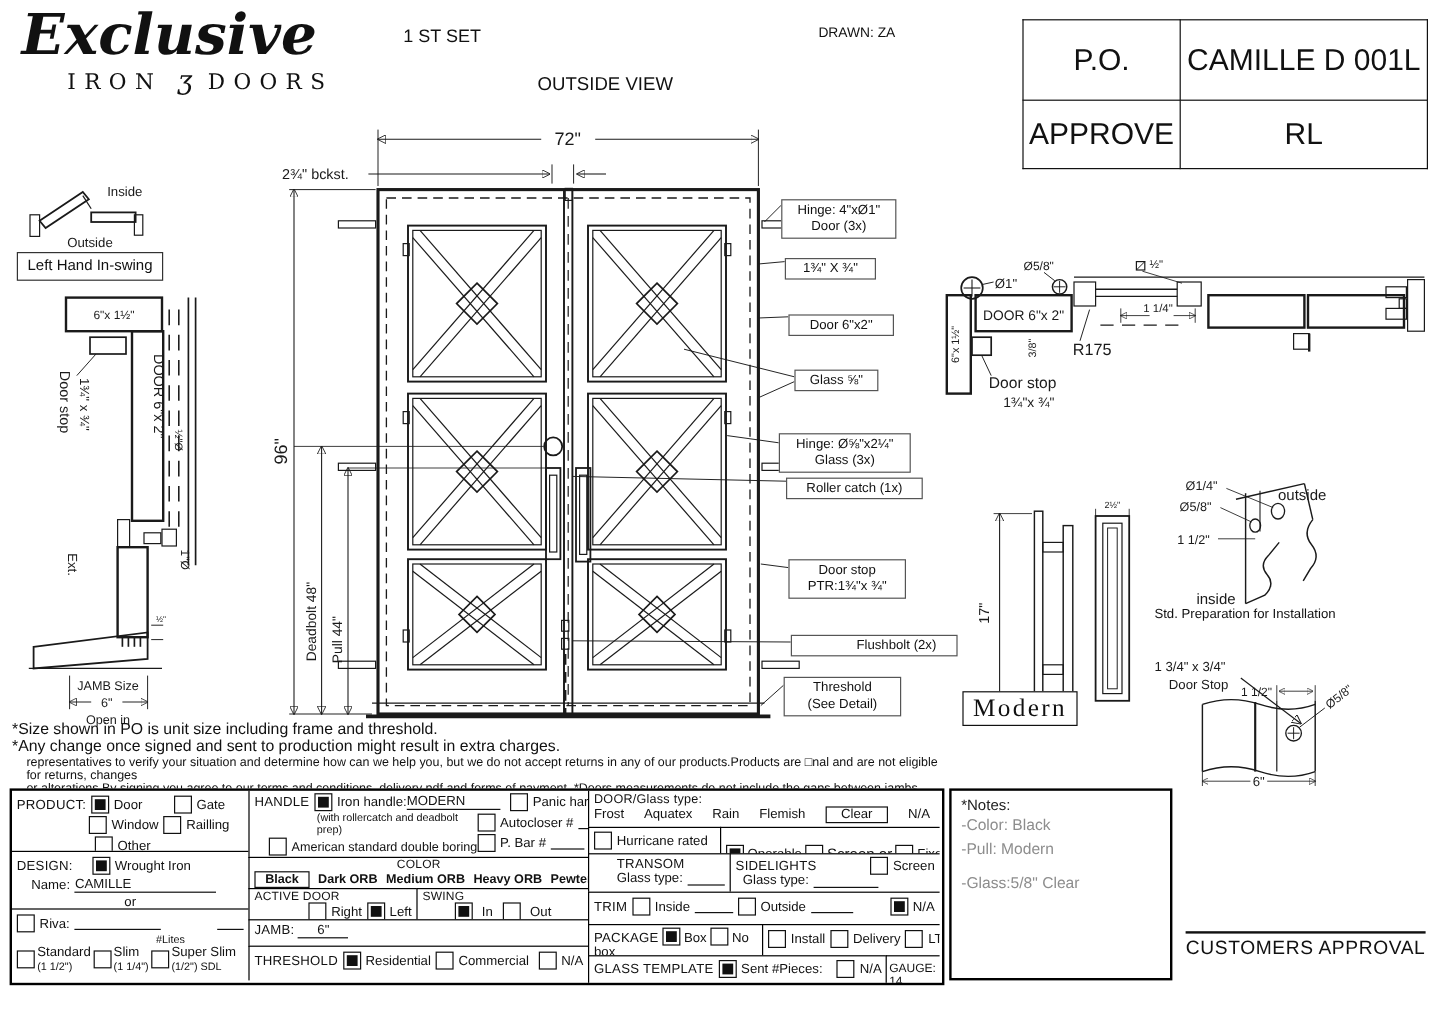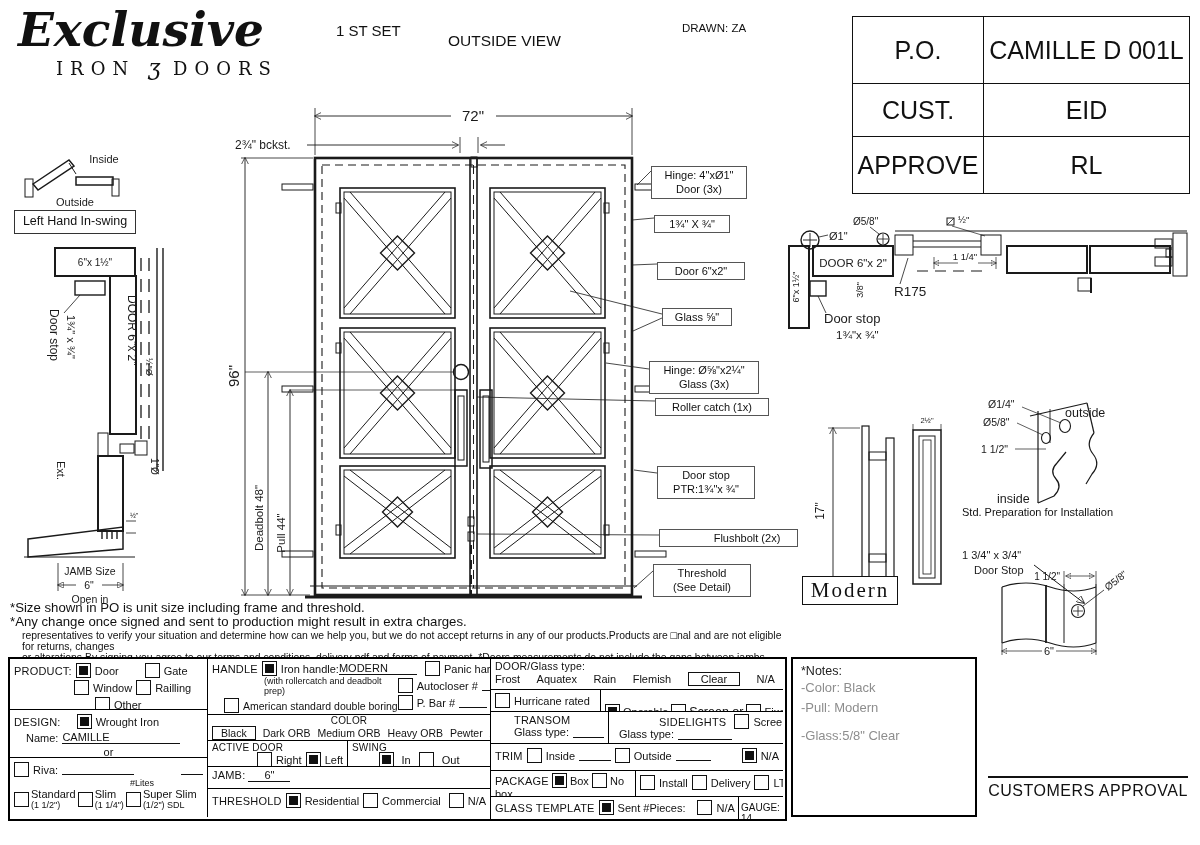--- a/index.html
+++ b/index.html
@@ -49,32 +49,28 @@
 
 <div class="abs" style="left:18px;top:6px;">
   <div class="logo-script">Exclusive</div>
   <div class="logo-sub">
     <span>IRON</span>
     <span class="logo-glyph">ʒ</span>
     <span>DOORS</span>
   </div>
 </div>
 <div class="abs hlabel" style="left:336px;top:22px;">1 ST SET</div>
-<div class="abs hlabel" style="left:448px;top:32px;font-size:15.5px;">OUTSIDE VIEW</div>
+<div class="abs hlabel" style="left:448px;top:62px;font-size:15.5px;">OUTSIDE VIEW</div>
 <div class="abs drawn" style="left:682px;top:22px;">DRAWN: ZA</div>
 
 <table class="po abs" style="left:852px;top:16px;">
   <tbody>
       <tr>
     <td class="po-label" style="height:64px;">P.O.</td>
     <td class="po-value">CAMILLE D 001L</td>
-  </tr>
-  <tr>
-    <td class="po-label" style="height:50px;">CUST.</td>
-    <td class="po-value">EID</td>
   </tr>
   <tr>
     <td class="po-label" style="height:54px;">APPROVE</td>
     <td class="po-value">RL</td>
   </tr>
 </tbody>
   </table>
 
 <svg class="abs" style="left:12px;top:146px;" width="132" height="66" viewBox="0 0 132 66">
   <rect x="13" y="33" width="8" height="18" fill="#111"></rect>
@@ -431,21 +427,21 @@
       <span style="width:18px;"></span>
       <span class="cb" data-checked="false"></span>
       <span>Gate</span>
     </div>
     <div class="row" style="margin-left:60px;">
       <span class="cb" data-checked="false"></span>
       <span>Window</span>
       <span class="cb" data-checked="false"></span>
       <span>Railling</span>
     </div>
-    <div class="row" style="margin-left:60px;padding-left:21px;">
+    <div class="row" style="margin-left:44px;padding-left:21px;">
       <span class="cb" data-checked="false"></span>
       <span>Other</span>
       <span class="bl" style="width:62px;"></span>
     </div>
   </div>
 
   <div class="cell bt" style="left:0;top:50px;width:197px;height:48px;">
     <div class="row">
         <span class="sec">DESIGN:</span>
       <span style="width:8px;"></span>
@@ -520,21 +516,21 @@
           <span class="cb" data-checked="false"></span>
           <span>P. Bar #</span>
             <span class="bl" style="width:28px;"></span>
         </div>
       </div>
     </div>
   </div>
 
   <div class="cell blft bt" style="left:197px;top:55px;width:283px;height:26px;padding-top:0;text-align:center;">
     <div class="sec" style="font-size:10px;">COLOR</div>
-    <div class="row" style="margin-top:0;gap:7px;font-size:10.5px;">
+    <div class="row" style="margin-top:0;gap:7px;font-size:10.5px;font-weight:bold;">
       <span class="opt-box" style="font-size:10.5px;">Black</span>
       <span>Dark ORB</span>
       <span>Medium ORB</span>
       <span>Heavy ORB</span>
       <span>Pewter</span>
       <span>Antique gold</span>
     </div>
   </div>
 
   <div class="cell blft bt" style="left:197px;top:81px;width:140px;height:26px;padding-top:0;">
@@ -605,21 +601,21 @@
   </div>
 
   <div class="cell blft bt" style="left:480px;top:52px;width:118px;height:32px;padding-left:23px;">
     <div class="sec">TRANSOM</div>
     <div class="row" style="margin-top:0;">
       <span>Glass type:</span>
       <span class="bl" style="width:50px;"></span>
     </div>
   </div>
   <div class="cell blft bt" style="left:598px;top:52px;width:175px;height:32px;">
-    <div class="row" style="margin-top:0;margin-left:46px;">
+    <div class="row" style="margin-top:0;">
       <span class="sec">SIDELIGHTS</span>
       <span style="flex:1"></span>
       <span class="cb" data-checked="false"></span>
       <span>Screen</span>
     </div>
     <div class="row" style="margin-top:-1px;margin-left:6px;">
       <span>Glass type:</span>
       <span class="bl" style="width:54px;"></span>
     </div>
   </div>

